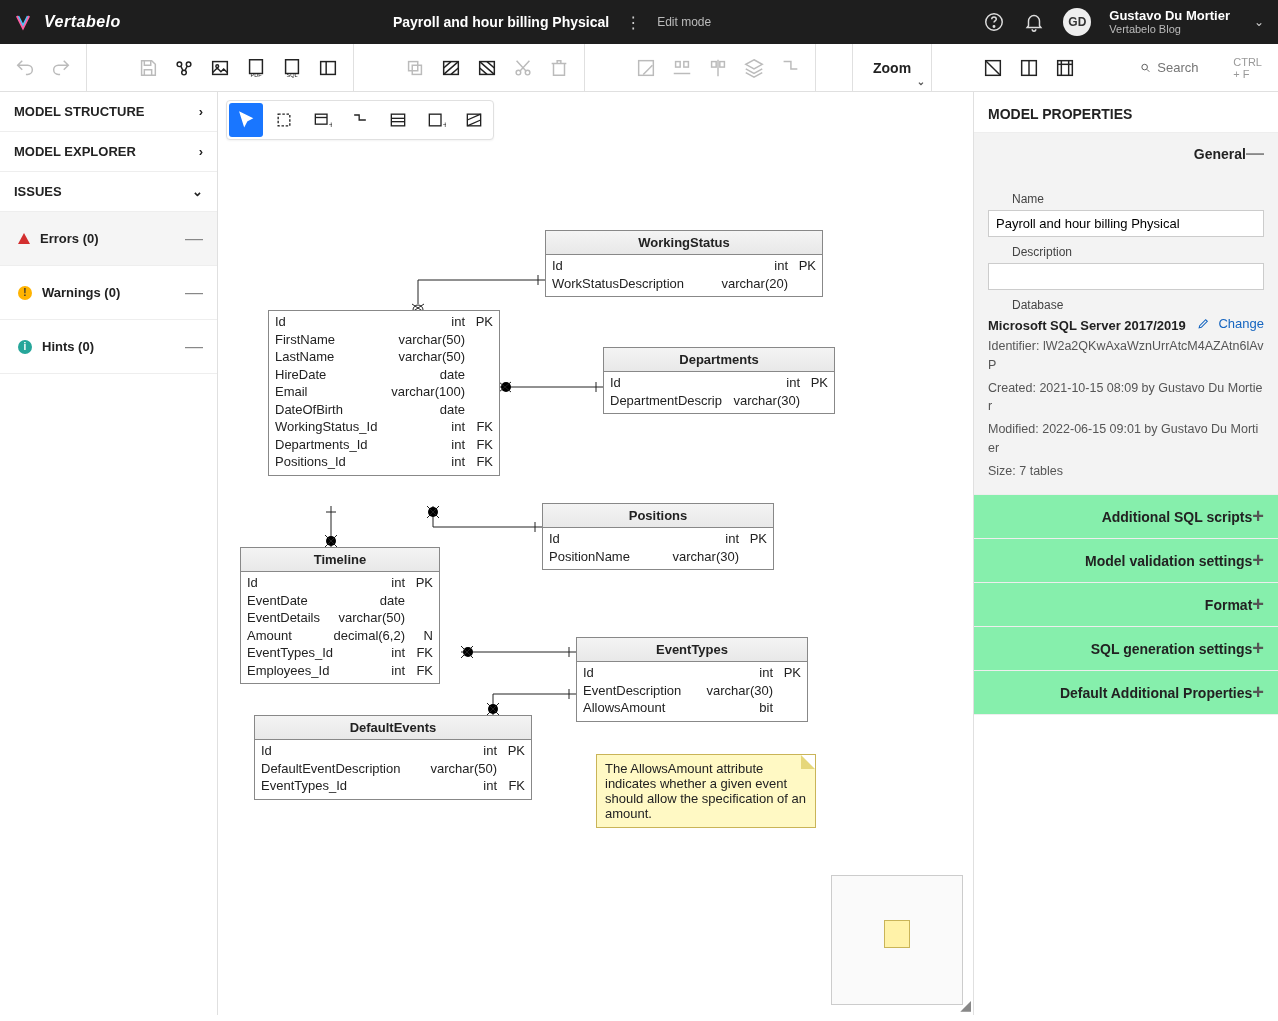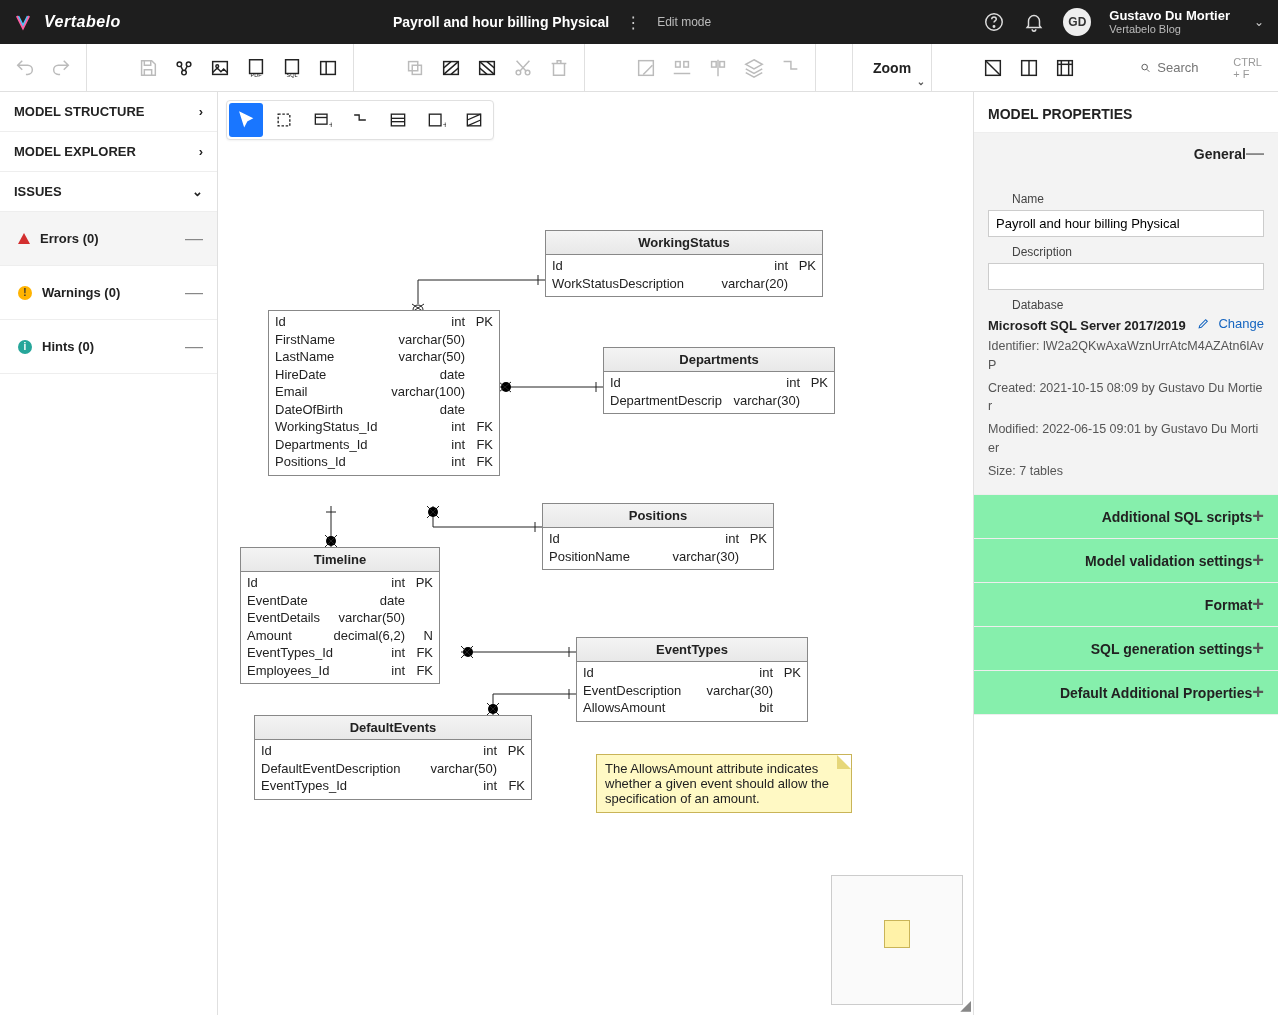--- a/index.html
+++ b/index.html
@@ -57,21 +57,21 @@
 .ctb svg { width: 20px; height: 20px; stroke: #222; fill: none; stroke-width: 1.6; }
 
 .entity { position: absolute; background: #fff; border: 1px solid #888; font-size: 13px; }
 .entity-head { background: linear-gradient(#f4f4f4,#e8e8e8); text-align: center; font-weight: 700; padding: 4px 6px; border-bottom: 1px solid #888; }
 .entity-body { padding: 2px 6px 4px; }
 .erow { display: grid; grid-template-columns: 1fr auto 28px; line-height: 1.35; white-space: nowrap; font-size:13px;}
 .erow .k { text-align: right; color: #222; }
 .erow .t { color: #222; }
 .erow .n { color: #222; }
 
-.note { position: absolute; background: #fff9c4; border: 1px solid #c9b458; padding: 6px 8px; font-size: 13px; width: 256px; }
+.note { position: absolute; background: #fff9c4; border: 1px solid #c9b458; padding: 6px 8px; font-size: 13px; width: 220px; }
 .note-corner { position: absolute; right: 0; top: 0; width: 0; height: 0; border-left: 14px solid #e6d77a; border-top: 14px solid #fff; }
 
 .minimap { position: absolute; right: 10px; bottom: 10px; width: 132px; height: 130px; border: 1px solid #ccc; background: #fafafa; }
 .minimap .note-m { position:absolute; left:52px; top:44px; width:26px; height:28px; background:#fff2a8; border:1px solid #c9b458;}
 .resize { position:absolute; right:2px; bottom:2px; font-size:14px; color:#888;}
 
 svg.connectors { position:absolute; left:0; top:0; width:100%; height:100%; pointer-events:none; }
 svg.connectors line, svg.connectors path { stroke:#222; stroke-width:1; fill:none;}
 
 

